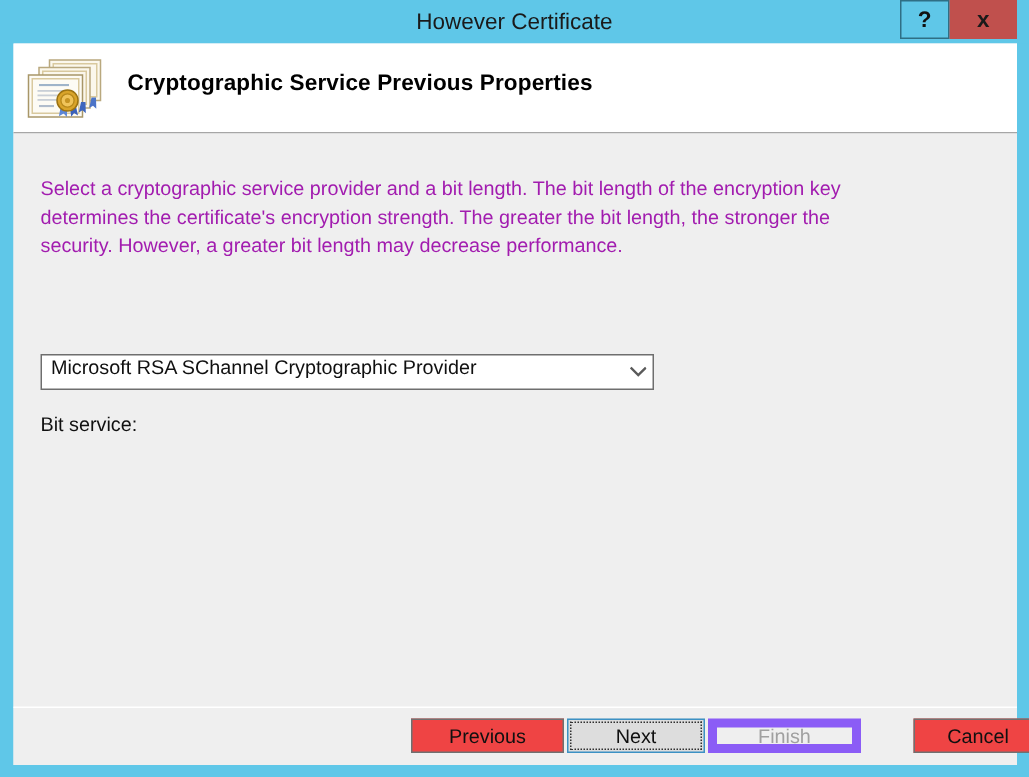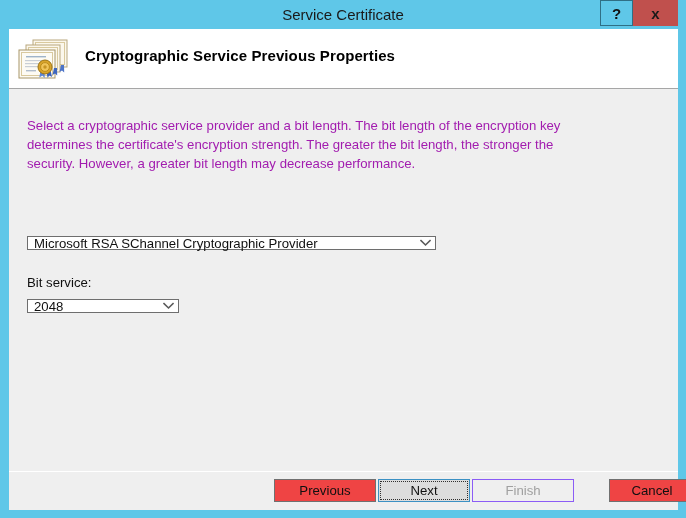--- a/index.html
+++ b/index.html
@@ -143,23 +143,23 @@
     font-family: "Liberation Sans", sans-serif;
   }
   .label-csp { left: 18px; top: 123px; }
   .label-bits { left: 18px; top: 186px; }
 
   .combo {
     position: absolute;
     background: #FFFFFF;
     border: 1px solid #6E6E6E;
     box-sizing: border-box;
-    height: 14px;
-    display: flex;
-    align-items: center;
+    height: 24px;
+    display: flex;
+    align-items: flex-start;
     cursor: default;
   }
   .combo-csp { left: 18px; top: 147px; width: 409px; }
   .combo-bits { left: 18px; top: 210px; width: 152px; }
   .combo-value {
     flex: 1;
     padding-left: 6px;
     font-size: 13.2px;
     color: #101010;
     font-family: "Liberation Sans", sans-serif;
@@ -218,41 +218,41 @@
     box-sizing: border-box;
     display: flex;
     align-items: center;
     justify-content: center;
     background: #DDDDDD;
   }
   .btn-finish {
     left: 463px;
     width: 102px;
     background: #EFEFEF;
-    border: 1px solid #8b5cf6;
+    border: 6px solid #8b5cf6;
     color: #A0A0A0;
   }
   .btn-cancel { left: 600px; width: 86px; }
 
   .bottom-strip {
     position: absolute;
     left: 0;
     top: 510px;
     width: 686px;
     height: 8px;
     background: #5FC7E8;
   }
 </style>
 </head>
 <body>
 
 <div class="window">
 
   <div class="titlebar">
-    <div class="titlebar-text">Service Certificate</div>
+    <div class="titlebar-text">However Certificate</div>
     <div class="titlebar-buttons">
       <div class="btn-help">?</div>
       <div class="btn-close">x</div>
     </div>
   </div>
 
   <div class="frame">
 
     <div class="header">
       <div class="header-icon">
@@ -298,28 +298,20 @@
       <div class="combo combo-csp">
         <div class="combo-value">Microsoft RSA SChannel Cryptographic Provider</div>
         <div class="combo-arrow">
           <svg width="11" height="8" viewBox="0 0 11 8" xmlns="http://www.w3.org/2000/svg">
             <path d="M1 1.6 L5.5 6 L10 1.6" fill="none" stroke="#5A5A5A" stroke-width="1.6" stroke-linecap="square"></path>
           </svg>
         </div>
       </div>
 
       <div class="field-label label-bits">Bit service:</div>
-      <div class="combo combo-bits">
-        <div class="combo-value">2048</div>
-        <div class="combo-arrow">
-          <svg width="11" height="8" viewBox="0 0 11 8" xmlns="http://www.w3.org/2000/svg">
-            <path d="M1 1.6 L5.5 6 L10 1.6" fill="none" stroke="#5A5A5A" stroke-width="1.6" stroke-linecap="square"></path>
-          </svg>
-        </div>
-      </div>
     </div>
 
     <div class="footer">
       <div class="btn btn-previous">Previous</div>
       <div class="btn btn-next">
         <div class="focus-ring">Next</div>
       </div>
       <div class="btn btn-finish">Finish</div>
       <div class="btn btn-cancel">Cancel</div>
     </div>

